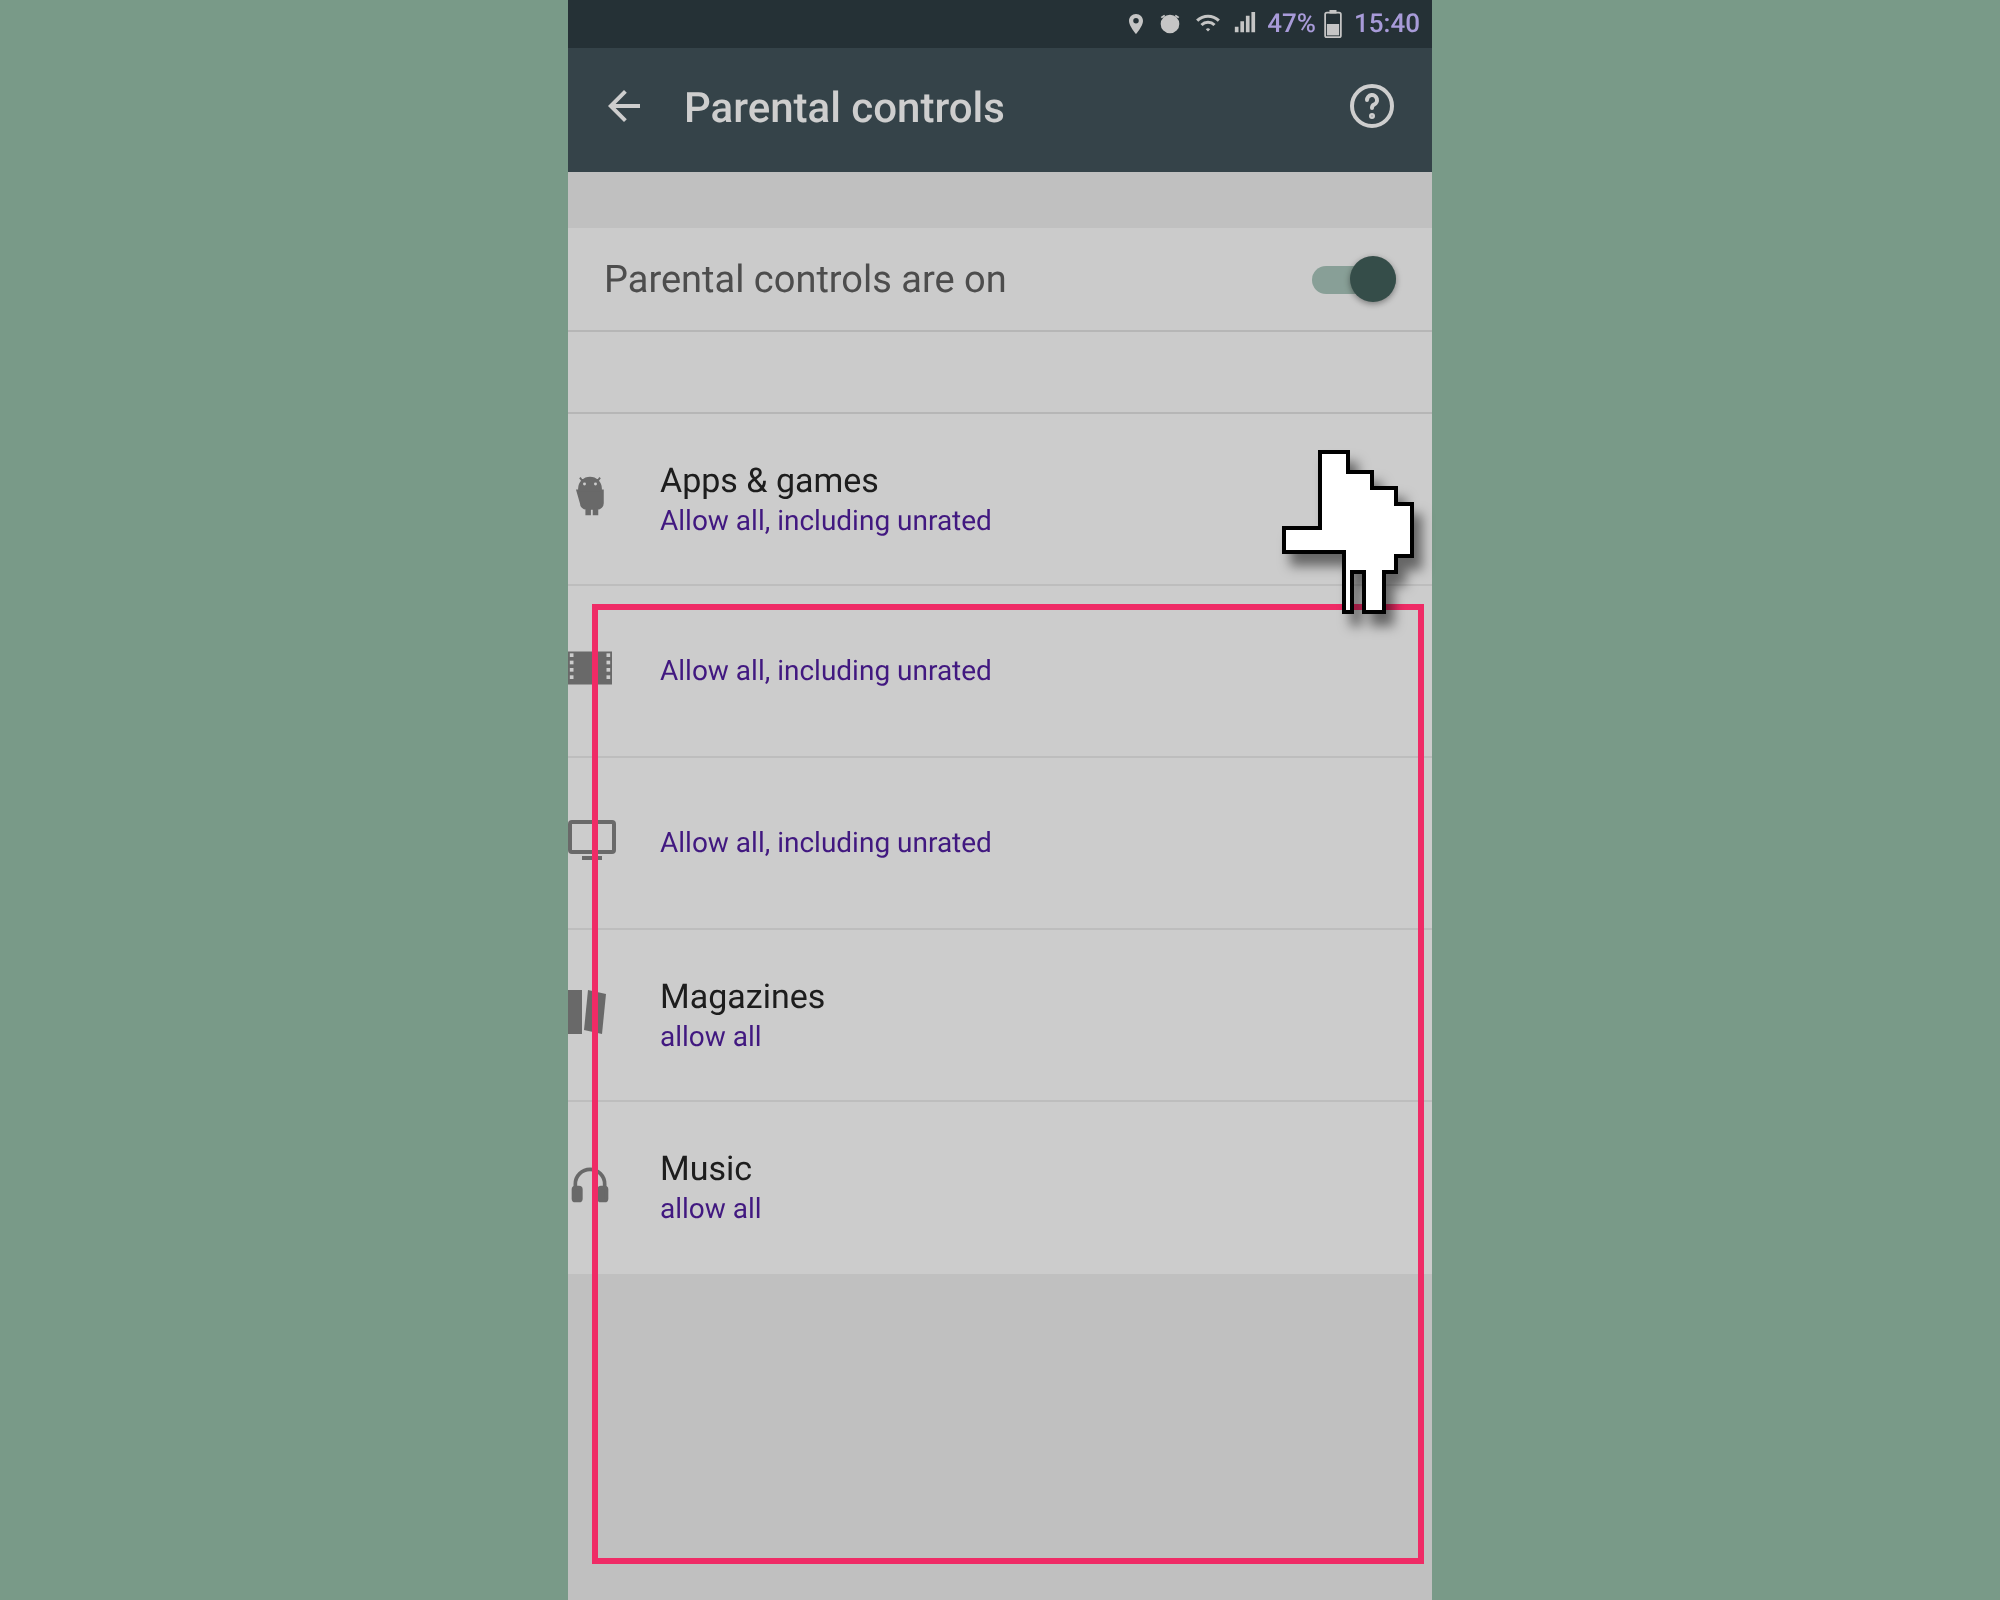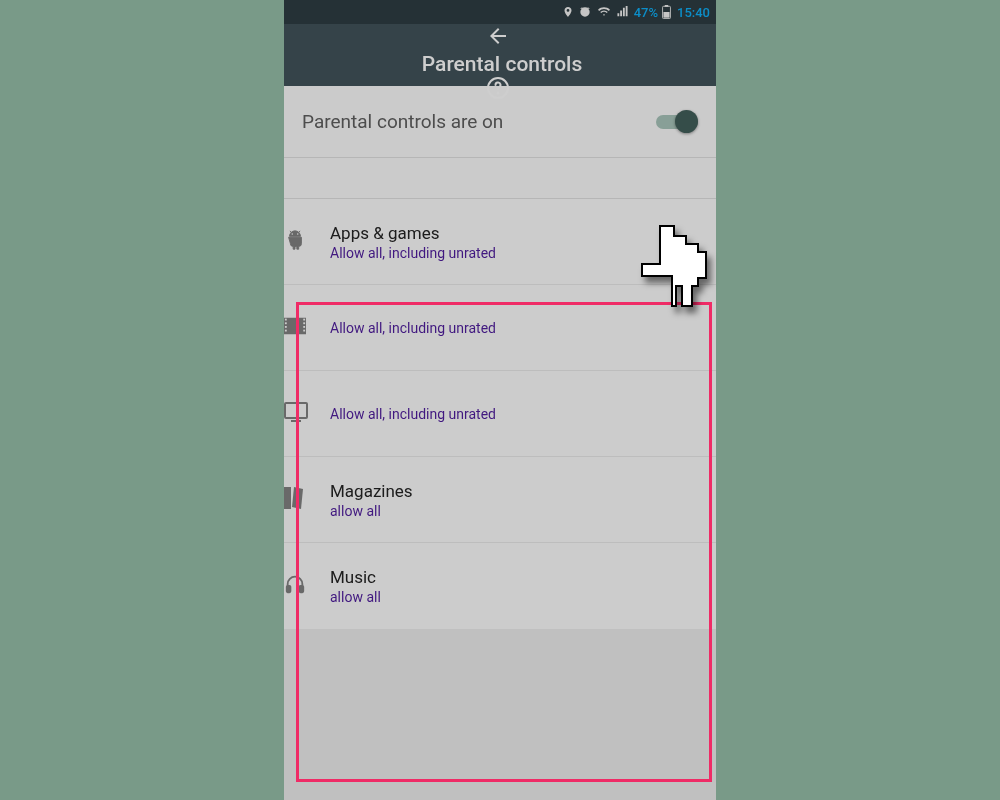--- a/index.html
+++ b/index.html
@@ -25,41 +25,40 @@
     inset: 0;
     background: rgba(0,0,0,0.14);
     pointer-events: none;
     z-index: 5;
   }
 
   
   .status-bar {
     height: 24px;
     background: #2c3a3f;
-    color: #0ea5e9;
+    color: #c4b5fd;
     display: flex;
     justify-content: flex-end;
     align-items: center;
     gap: 4px;
     padding: 0 6px;
     font-size: 13px;
     font-weight: 500;
   }
   .status-bar .spacer { flex: 1; }
   .status-bar svg { display: block; }
 
   
   .app-bar {
     height: 62px;
     background: #3e4e55;
     color: #f0f0f0;
     display: flex;
     align-items: center;
     padding: 0 10px 0 6px;
-    flex-direction: column;
   }
   .app-bar .back {
     width: 44px; height: 44px;
     display: flex; align-items: center; justify-content: center;
     cursor: pointer;
   }
   .app-bar .title {
     font-size: 21px;
     font-weight: 500;
     flex: 1;
@@ -68,26 +67,27 @@
   .app-bar .help {
     width: 40px; height: 40px;
     display: flex; align-items: center; justify-content: center;
     cursor: pointer;
   }
 
   
   .content { background: #ededed; }
 
   .toggle-row {
-    height: 72px;
+    height: 52px;
     display: flex;
     align-items: center;
     padding: 0 18px;
     background: #ededed;
     border-bottom: 1px solid #d4d4d4;
+    margin-top: 28px;
   }
   .toggle-row .label {
     flex: 1;
     font-size: 19px;
     color: #5a5a5a;
   }
   .switch {
     width: 42px; height: 24px; position: relative;
     cursor: pointer;
   }

